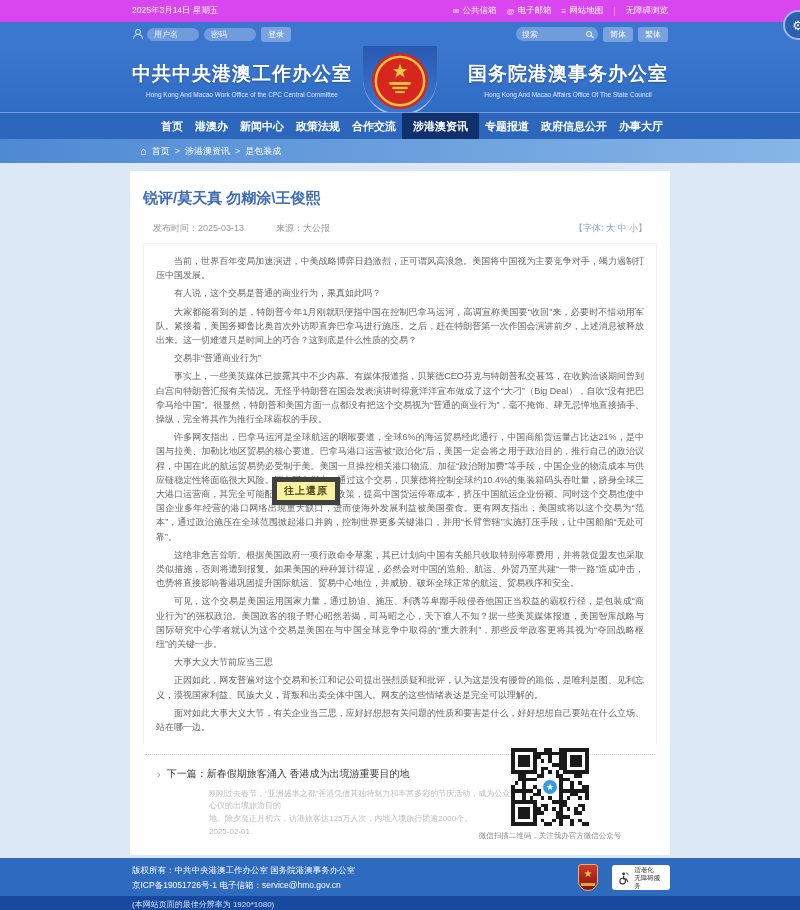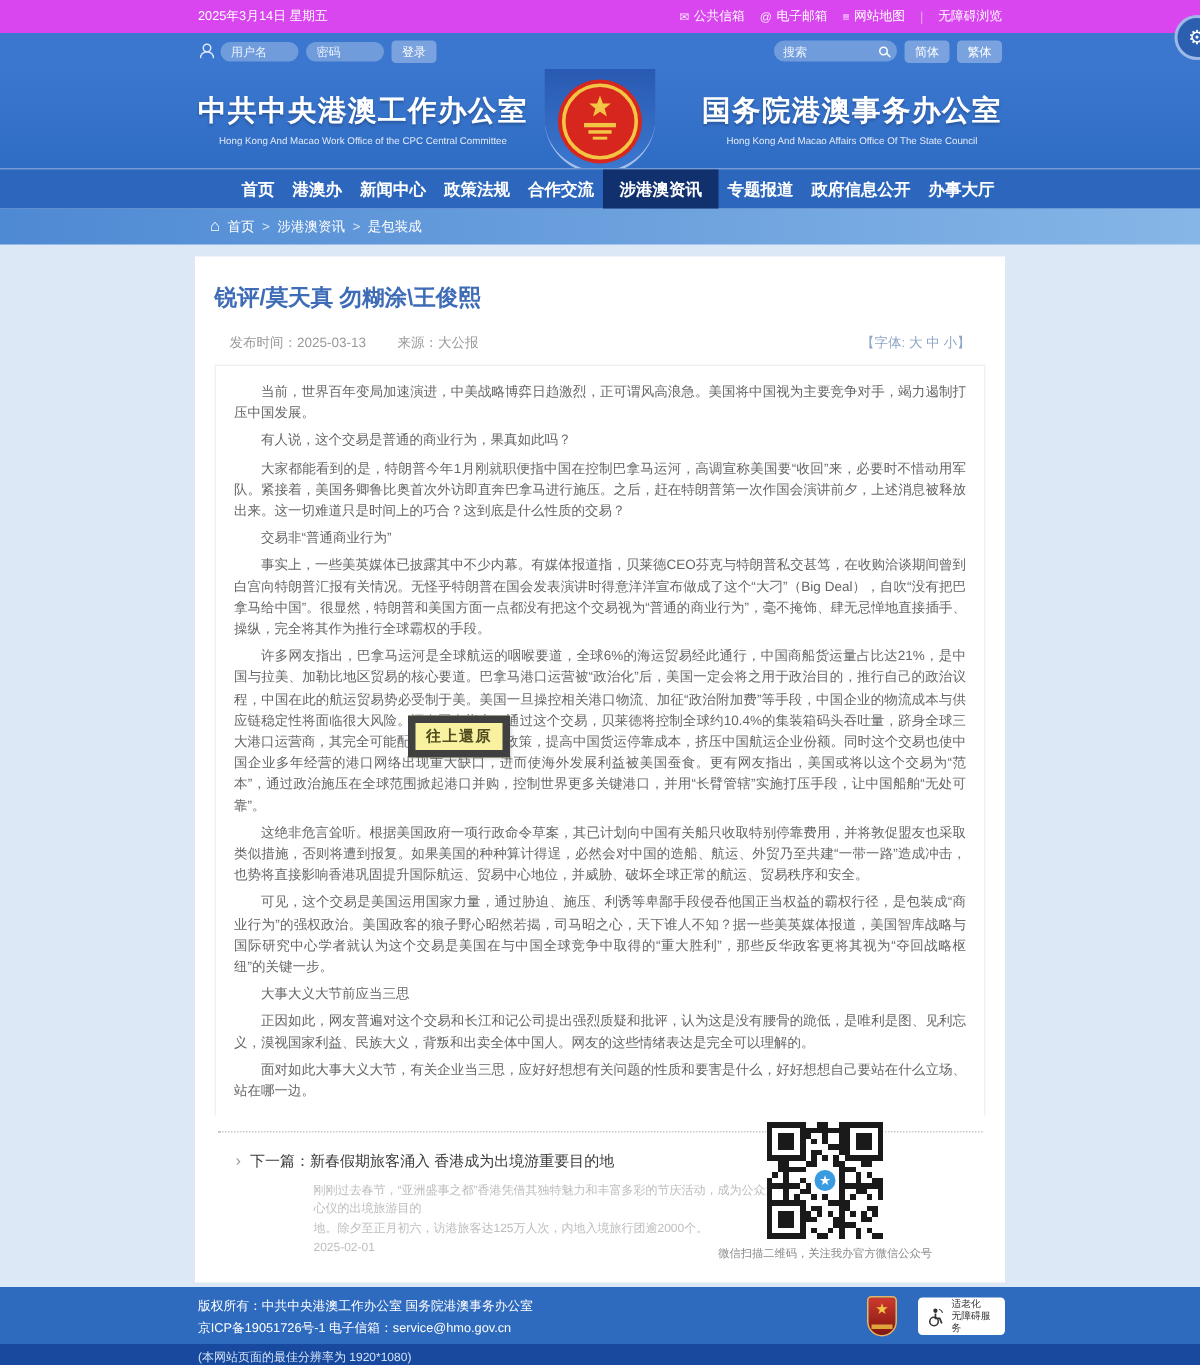--- a/index.html
+++ b/index.html
@@ -84,21 +84,21 @@
   
   .card {
     width:540px; height:684px; background:#fff; margin:8px auto 0;
     padding:18px 13px 0; position:relative;
   }
   .article-title { font-size:15px; font-weight:bold; color:#3f6cb7; }
   .meta-row {
     display:flex; justify-content:space-between; align-items:center;
     margin-top:14px; padding:0 10px; font-size:9px; color:#9a9a9a;
   }
-  .meta-left { display:flex; gap:21px; }
+  .meta-left { display:flex; gap:32px; }
   .font-widget { color:#8fa6c6; cursor:pointer; }
   .article-body {
     margin-top:8px; border:1px solid #f1f1f1; border-bottom:none;
     padding:10px 12px 6px; font-size:9px; color:#666; text-align:justify;
   }
   .article-body p { text-indent:2em; line-height:14.2px; margin-bottom:4px; }
   .dotted-sep { border:none; border-top:1px dotted #c9c9c9; margin:10px 2px 0; }
   .next-row {
     display:flex; align-items:center; gap:6px; margin:12px 0 0 14px;
     font-size:10px; color:#3a3a3a;

